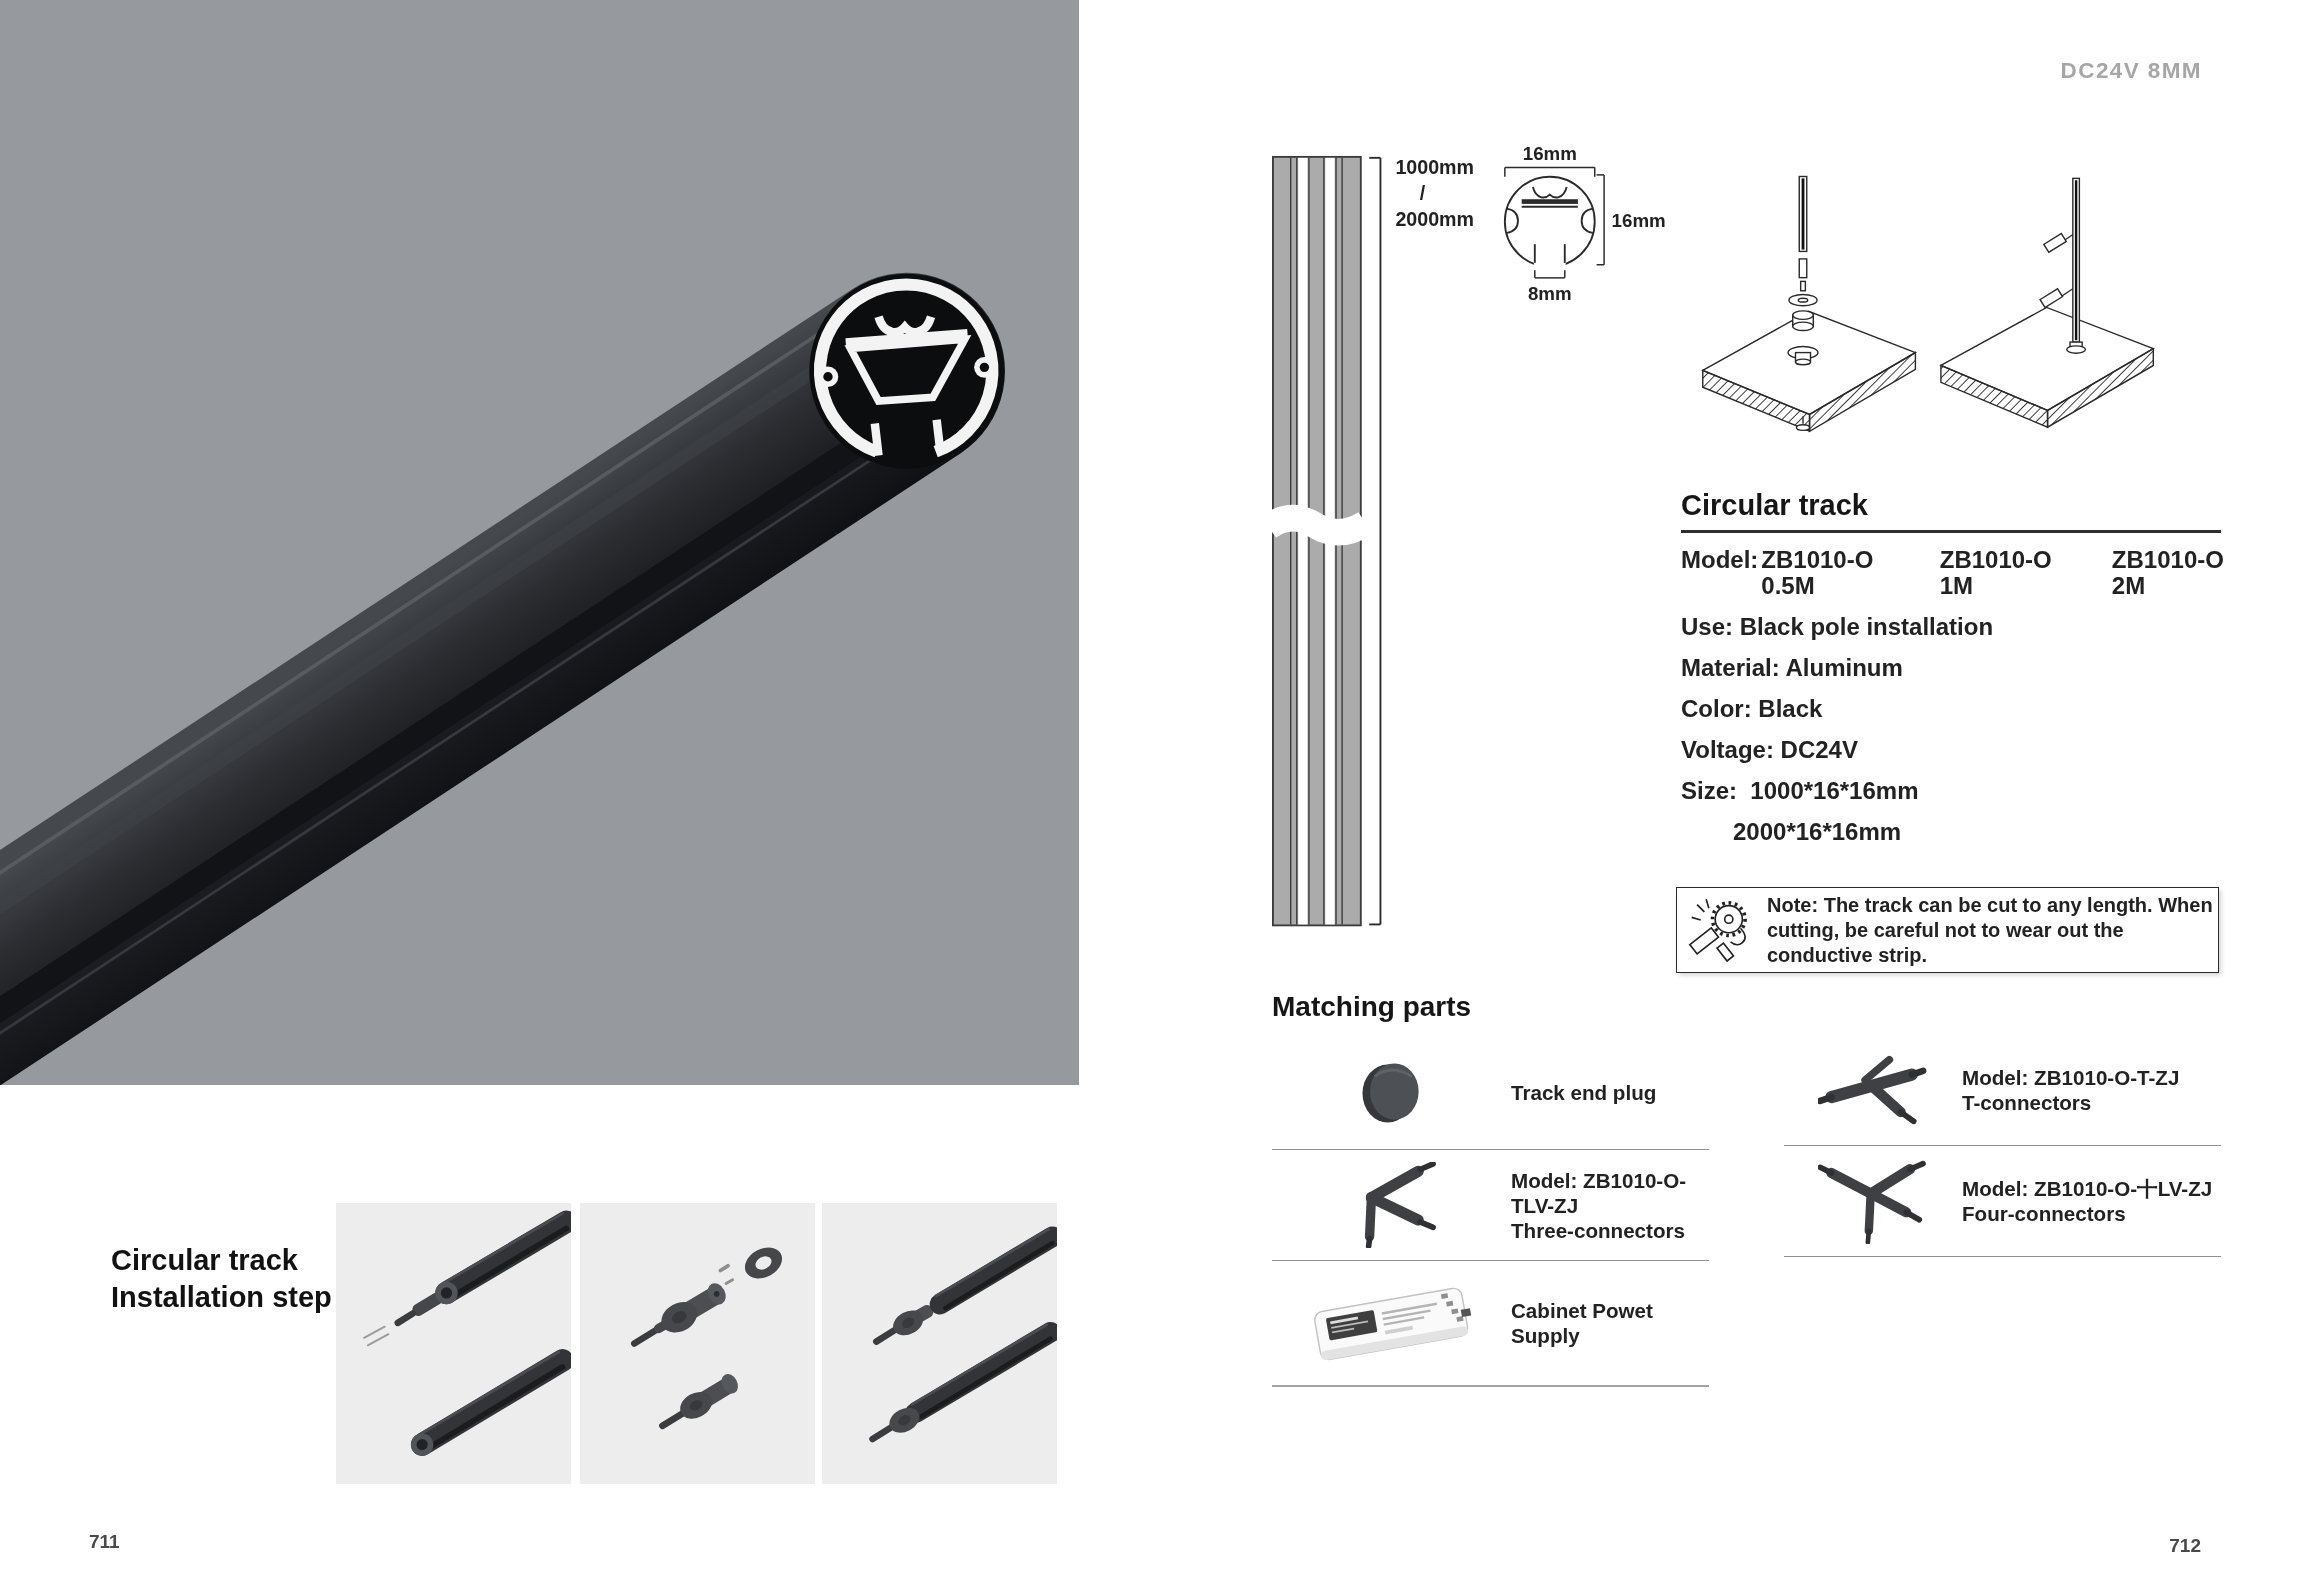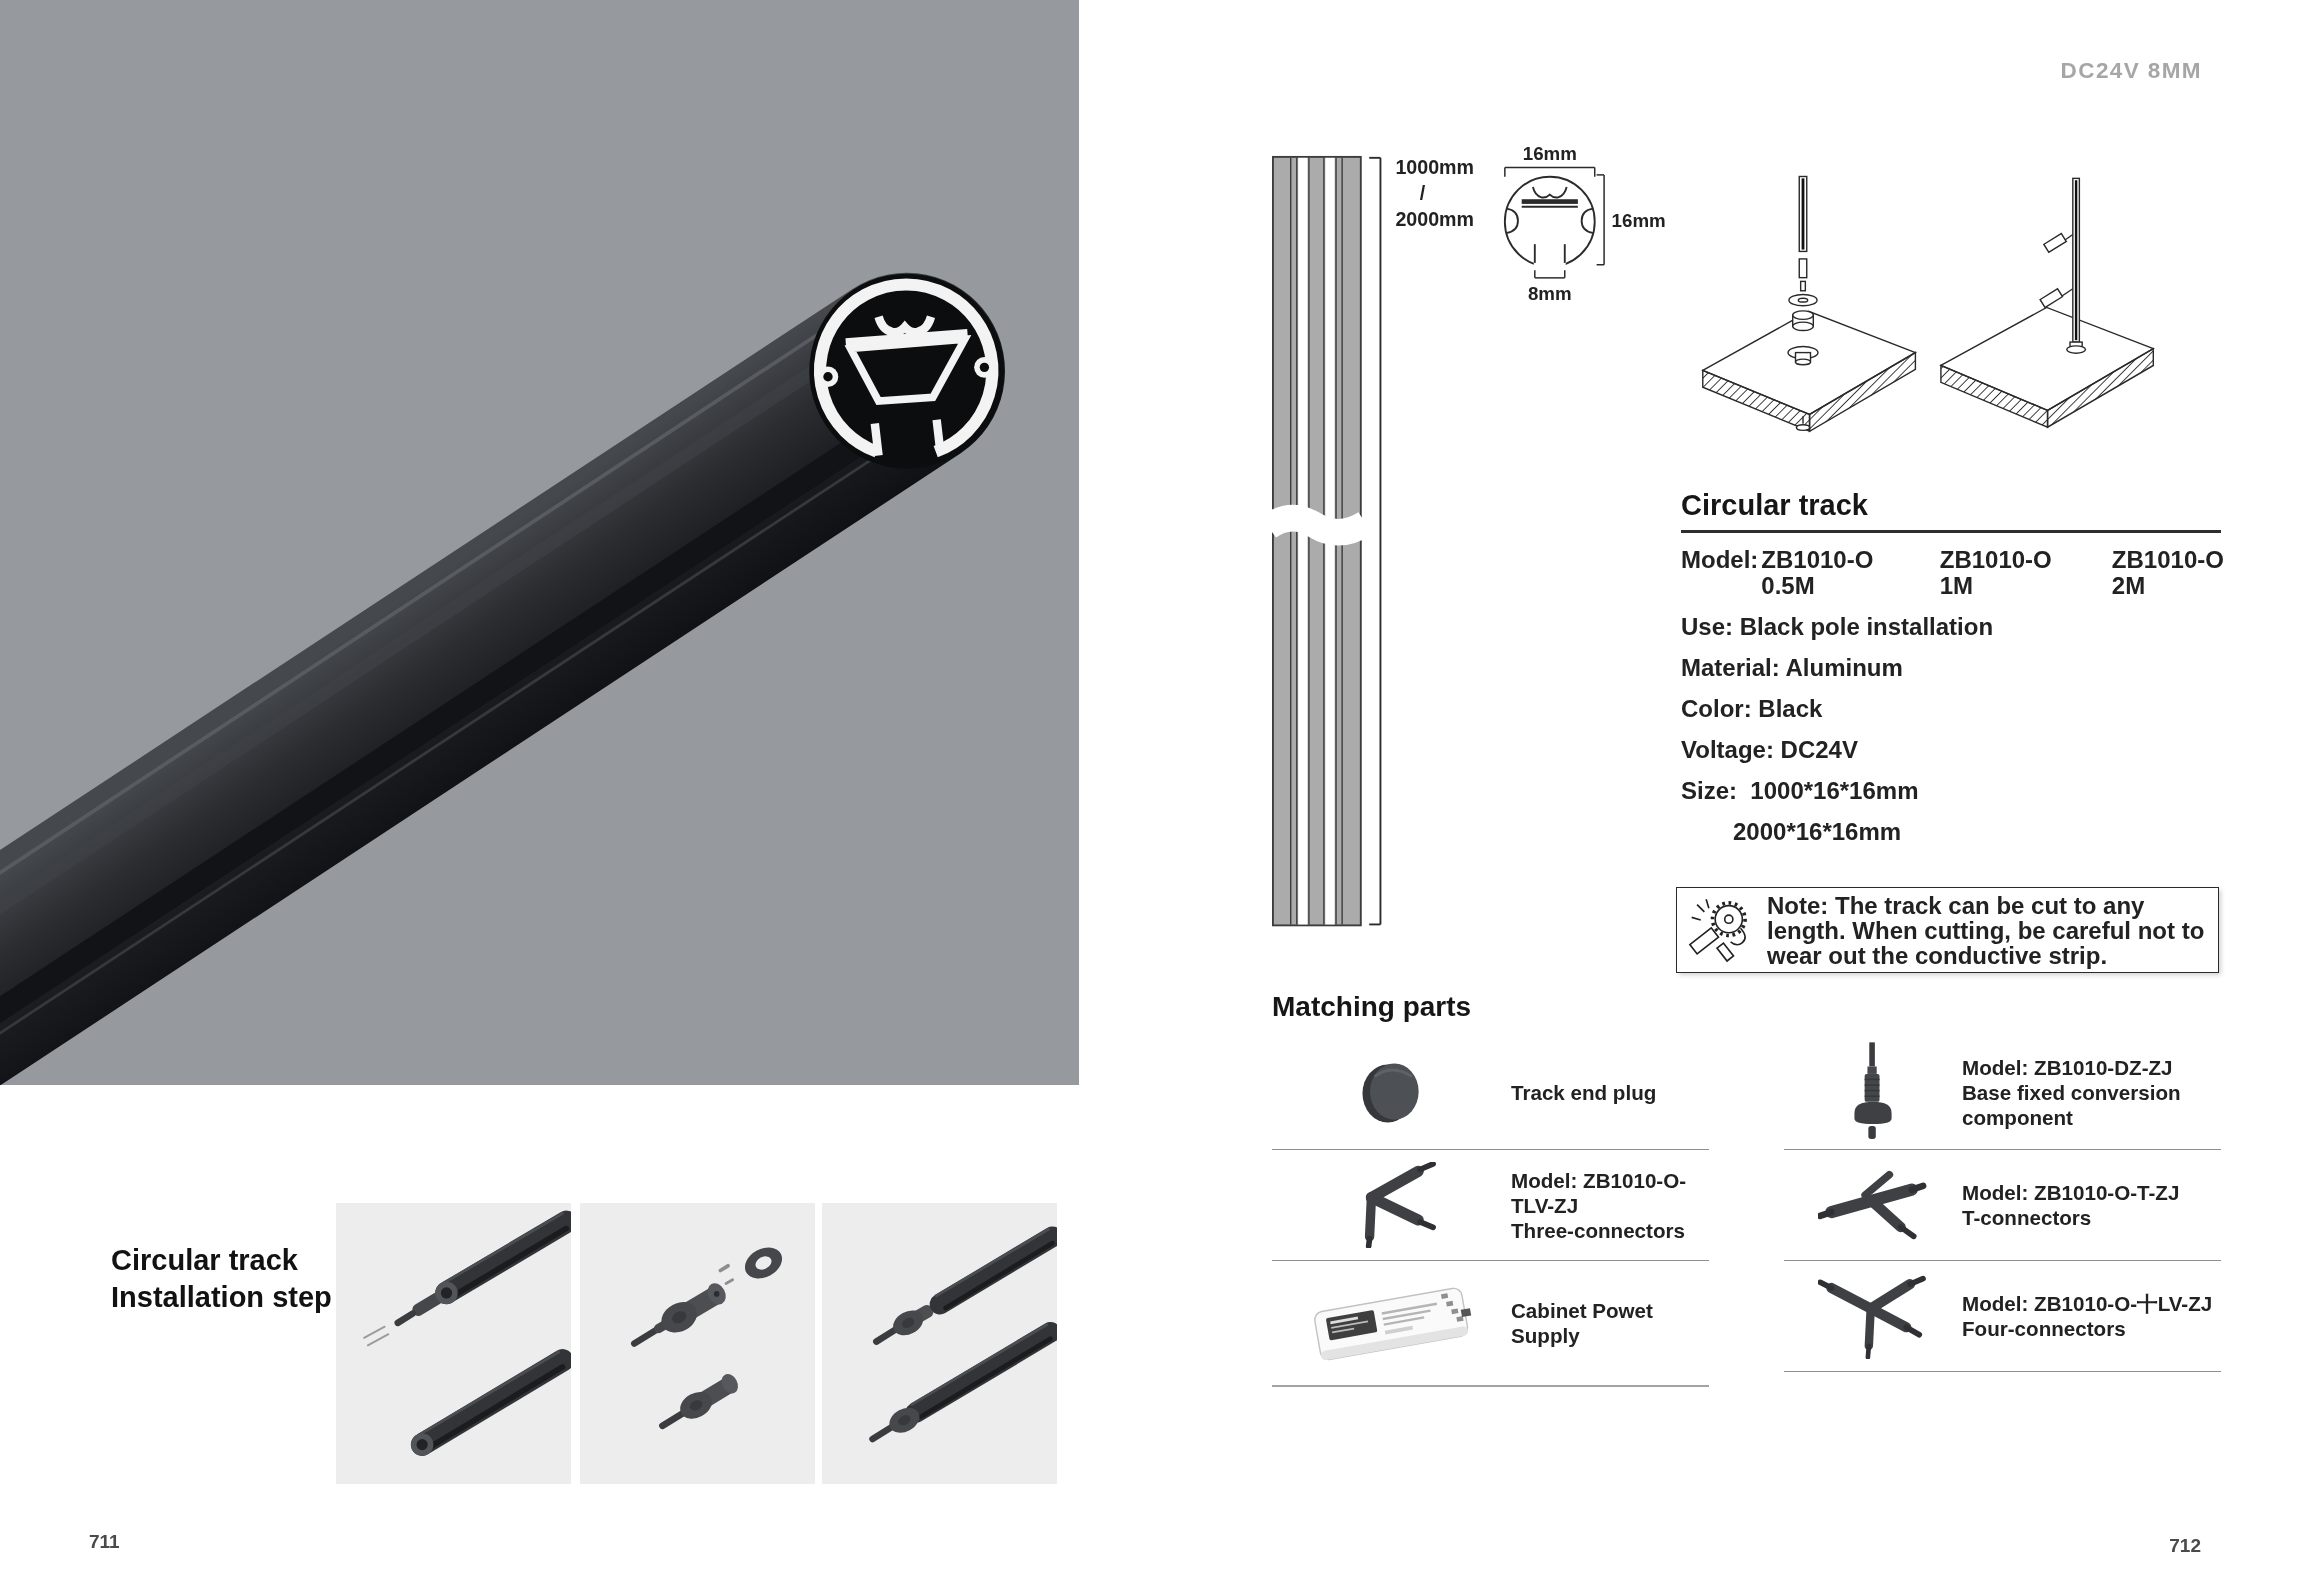--- a/index.html
+++ b/index.html
@@ -28,21 +28,21 @@
   .model-row{display:flex;margin:0 0 15px 0;line-height:26px;}
   .model-row .lbl{margin-right:3px;}
   .model-row .m0{margin-right:30px;}
   .model-row .m1{margin-right:41px;}
   .indent{margin-left:52px !important;}
   
   .note-box{left:1676px;top:887px;width:543px;height:86px;border:1.9px solid #2b2b2b;
     box-sizing:border-box;display:flex;align-items:center;background:#fff;
     box-shadow:2.8px 2.8px 4.7px rgba(0,0,0,0.18);}
   .note-icon{flex:0 0 90px;display:flex;justify-content:center;}
-  .note-text{font-size:24px;line-height:25px;font-weight:600;color:#222;padding-right:2px;}
+  .note-text{font-size:20px;line-height:25px;font-weight:600;color:#222;padding-right:2px;}
   
   .mp-title{left:1272px;top:991px;font-size:28px;font-weight:700;color:#161616;}
   .col{position:absolute;top:1035px;width:437px;}
   .col-l{left:1272px;}
   .col-r{left:1784px;}
   .p-row{display:flex;align-items:center;box-sizing:border-box;border-bottom:1.9px solid #8f8f8f;}
   .p-row.last{border-bottom:2.8px solid #a3a3a3;}
   .p-img{flex:0 0 239px;display:flex;justify-content:center;align-items:center;}
   .col-r .p-img{flex:0 0 178px;}
   .p-label{font-size:20.6px;line-height:25px;font-weight:600;color:#222;}
@@ -294,41 +294,20 @@
       </svg>
     </div>
     <div class="p-label">
       <div>Cabinet Powet Supply</div>
       <div></div>
     </div>
   </div>
 </div>
 
 <div class="col col-r">
-  <div class="p-row h123">
-    <div class="p-img">
-      <svg width="52" height="105" viewBox="0 0 56 112">
-        <rect x="24" y="2" width="6" height="26" fill="#3a3c3f"></rect>
-        <rect x="22" y="28" width="10" height="8" fill="#46484c"></rect>
-        <rect x="19" y="36" width="16" height="30" rx="2" fill="#44464a"></rect>
-        <g stroke="#34363a" stroke-width="1.5">
-          <line x1="19" y1="42" x2="35" y2="42"></line>
-            <line x1="19" y1="48" x2="35" y2="48"></line>
-          <line x1="19" y1="54" x2="35" y2="54"></line>
-            <line x1="19" y1="60" x2="35" y2="60"></line>
-        </g>
-        <path d="M 8,78 q 0,-12 20,-12 q 20,0 20,12 l 0,6 q 0,6 -20,6 q -20,0 -20,-6 Z" fill="#3e4043"></path>
-        <rect x="23" y="92" width="8" height="14" rx="3" fill="#3a3c3f"></rect>
-      </svg>
-    </div>
-    <div class="p-label">
-      <div>Model: ZB1010-DZ-ZJ</div>
-      <div>Base fixed conversion component</div>
-    </div>
-  </div>
   <div class="p-row h118">
     <div class="p-img">
       <svg width="111" height="73" viewBox="0 0 118 78">
         <g stroke="#3e4044" stroke-linecap="round" fill="none">
           <line x1="14" y1="46" x2="100" y2="22" stroke-width="13"></line>
           <line x1="14" y1="46" x2="2" y2="50" stroke-width="7" stroke="#2e3033"></line>
           <line x1="100" y1="22" x2="112" y2="18" stroke-width="7" stroke="#2e3033"></line>
           <line x1="57" y1="34" x2="88" y2="62" stroke-width="11"></line>
           <line x1="88" y1="62" x2="102" y2="72" stroke-width="6" stroke="#2e3033"></line>
           <line x1="50" y1="28" x2="76" y2="6" stroke-width="8"></line>

